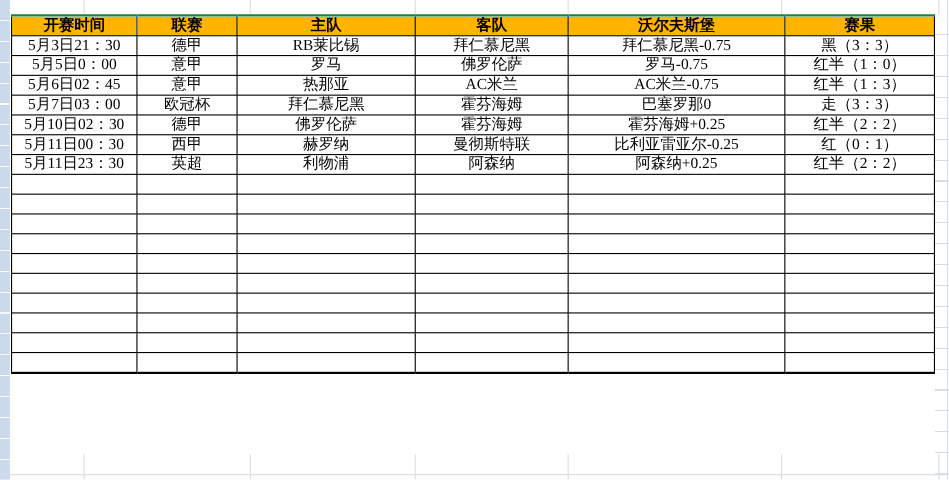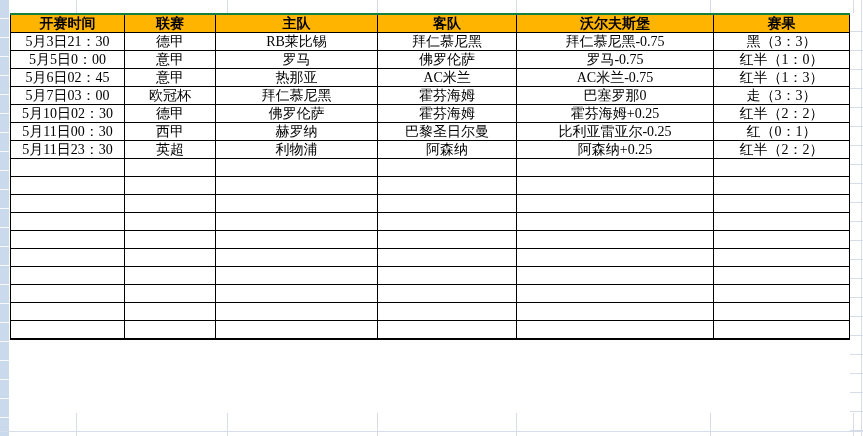--- a/index.html
+++ b/index.html
@@ -148,21 +148,21 @@
           <td>德甲</td>
           <td>佛罗伦萨</td>
           <td>霍芬海姆</td>
           <td>霍芬海姆+0.25</td>
           <td class="res-red">红半（2：2）</td>
         </tr>
         <tr>
           <td>5月11日00：30</td>
           <td>西甲</td>
           <td>赫罗纳</td>
-          <td>巴黎圣日尔曼</td>
+          <td>曼彻斯特联</td>
           <td>比利亚雷亚尔-0.25</td>
           <td class="res-red">红（0：1）</td>
         </tr>
         <tr>
           <td>5月11日23：30</td>
           <td>英超</td>
           <td>利物浦</td>
           <td>阿森纳</td>
           <td>阿森纳+0.25</td>
           <td class="res-red">红半（2：2）</td>

